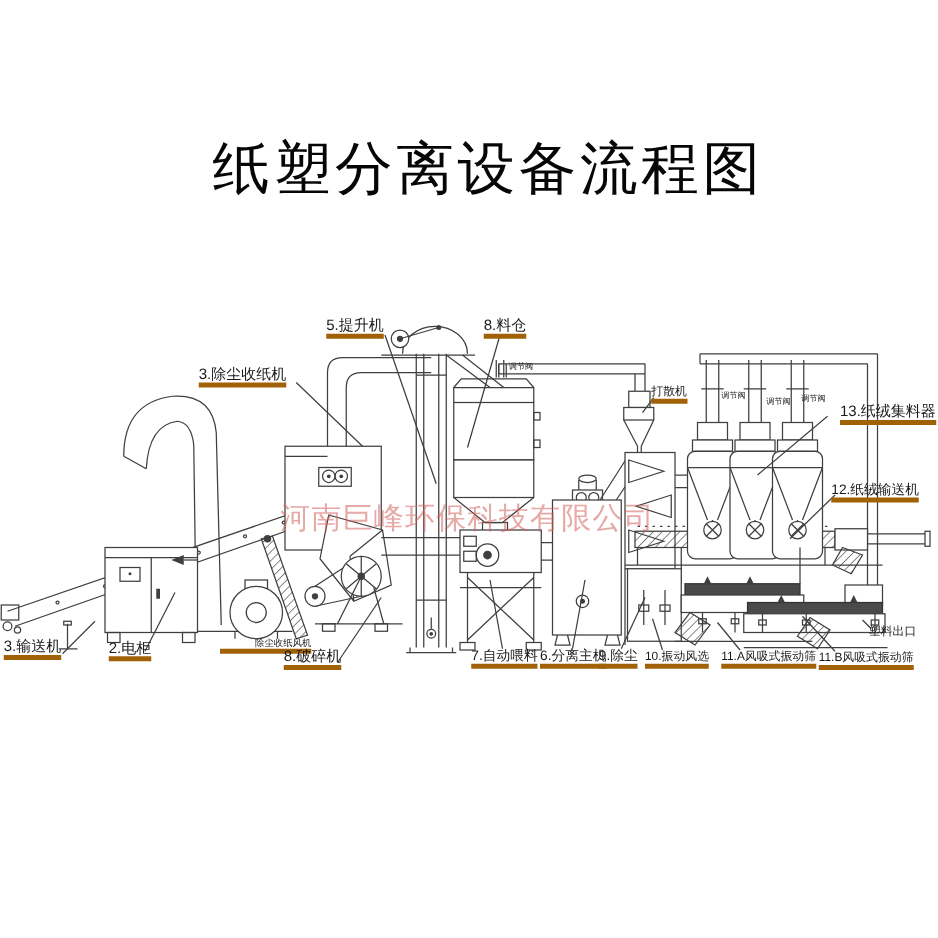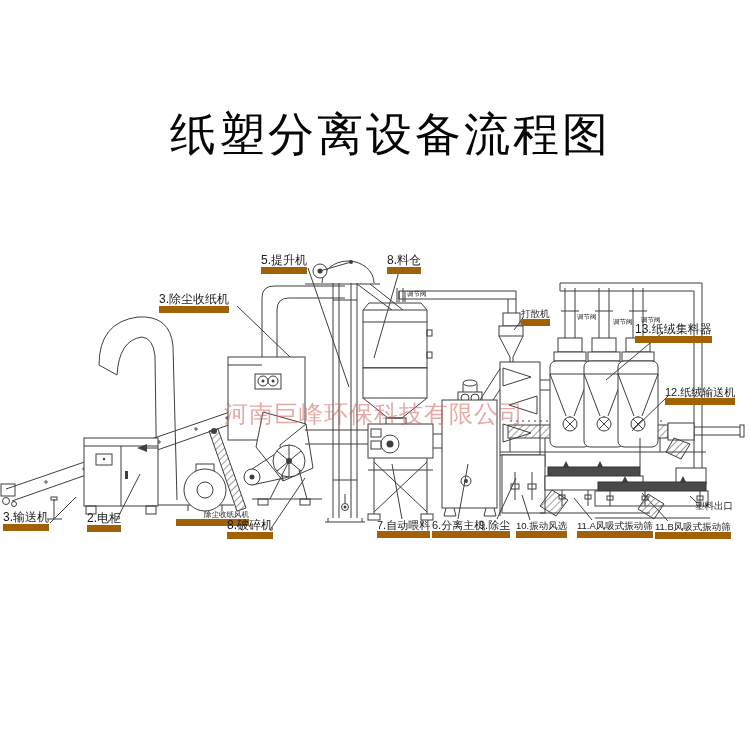--- a/index.html
+++ b/index.html
@@ -10,21 +10,21 @@
   #watermark{position:absolute;left:224px;top:376px;font-family:"Liberation Serif","DejaVu Serif",serif;
          font-size:24px;letter-spacing:1px;color:rgba(208,98,92,0.55);white-space:nowrap;z-index:5;margin-top:22px;}
   svg{position:absolute;left:0;top:0;}
   svg *{stroke:#3f3f3f;fill:none;stroke-width:1;}
   svg .f{fill:#3f3f3f;stroke:none;}
   svg .w{fill:#ffffff;}
   svg .dk{fill:#4a4a4a;stroke:#333;}
   svg .h{fill:url(#hatch);}
   svg .nl{stroke:none;}
   .lbl{position:absolute;white-space:nowrap;z-index:6;line-height:1.1;}
-  .u{border-bottom:7px solid #a16207;padding-bottom:0px;}
+  .u{border-bottom:4px solid #a16207;padding-bottom:0px;}
   .s12{font-size:12px;} .s11{font-size:11px;text-align:right;} .s95{font-size:9.5px;text-align:center;}
   .s75{font-size:7.5px;padding-left:28px;} .s65{font-size:6.5px;}
 </style>
 </head>
 <body>
 
 <div id="stage">
 
   <div id="title">纸塑分离设备流程图</div>
   <div id="watermark">河南巨峰环保科技有限公司</div>
@@ -281,20 +281,20 @@
   <div class="lbl s12 u" style="left:261px;top:254px">5.提升机</div>
   <div class="lbl s12 u" style="left:387px;top:254px">8.料仓</div>
   <div class="lbl s65" style="left:407px;top:290px">调节阀</div>
   <div class="lbl s11 u" style="left:377px;top:519px">7.自动喂料</div>
   <div class="lbl s11 u" style="left:432px;top:519px">6.分离主机</div>
   <div class="lbl s11 u" style="left:479px;top:519px">9.除尘</div>
   <div class="lbl s95 u" style="left:516px;top:521px">10.振动风选</div>
   <div class="lbl s95 u" style="left:577px;top:521px">11.A风吸式振动筛</div>
   <div class="lbl s95 u" style="left:655px;top:522px">11.B风吸式振动筛</div>
   <div class="lbl s95 u" style="left:521px;top:309px">打散机</div>
-  <div class="lbl s12 u" style="left:635px;top:323px">13.纸绒集料器</div>
+  <div class="lbl s12 u" style="left:672px;top:323px">13.纸绒集料器</div>
   <div class="lbl s11 u" style="left:665px;top:386px">12.纸绒输送机</div>
   <div class="lbl s95" style="left:695px;top:501px">塑料出口</div>
   <div class="lbl s65" style="left:577px;top:313px">调节阀</div>
   <div class="lbl s65" style="left:613px;top:318px">调节阀</div>
   <div class="lbl s65" style="left:641px;top:316px">调节阀</div>
 
 </div>
 
 </body></html>

